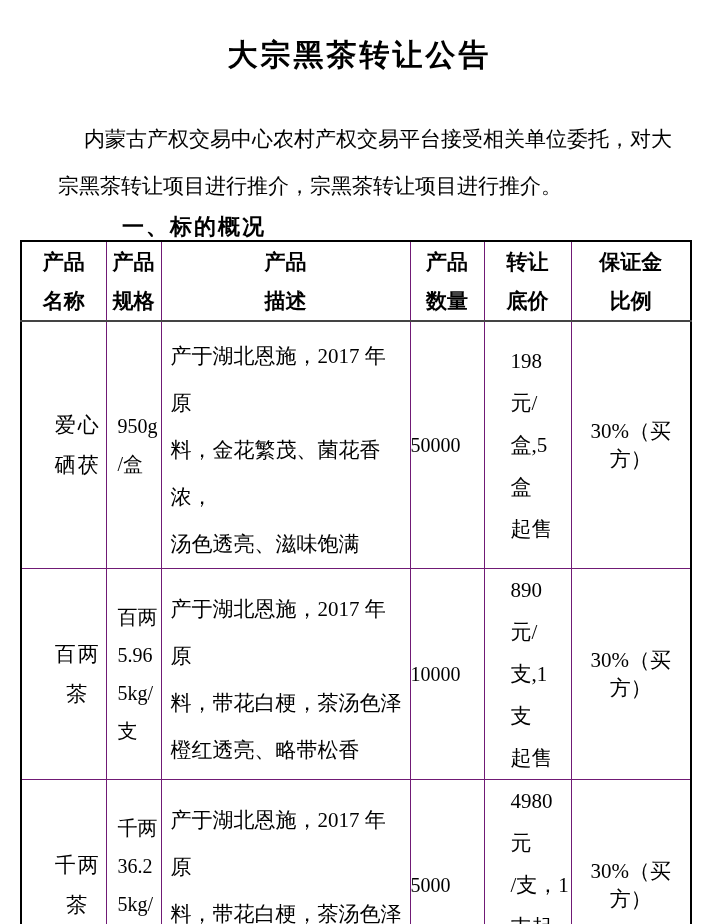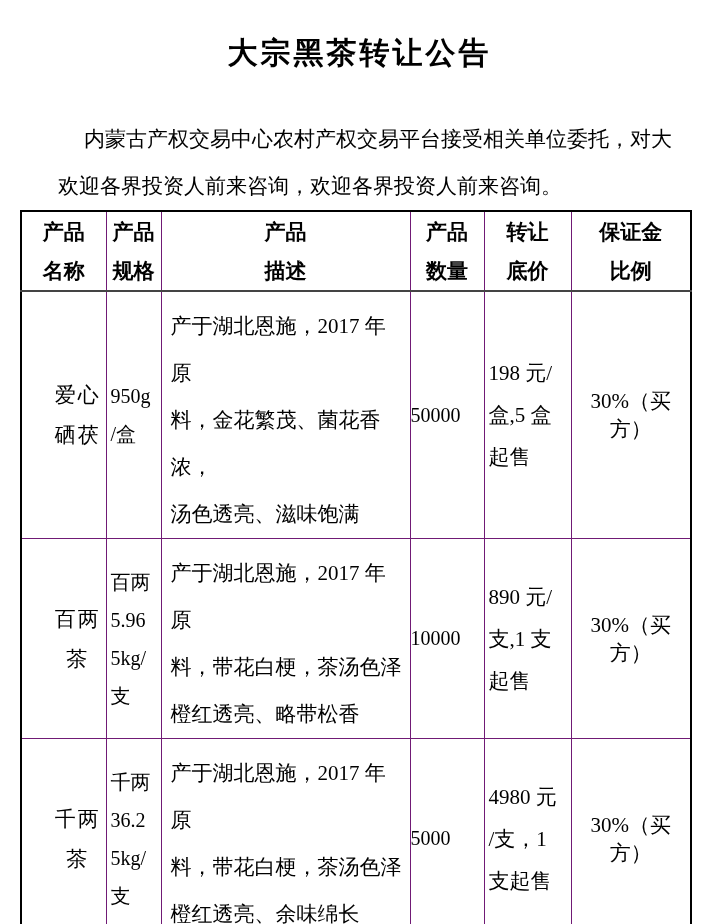--- a/index.html
+++ b/index.html
@@ -9,21 +9,21 @@
     background: #ffffff;
     color: #000000;
     overflow: hidden;
     font-family: "Liberation Serif", "DejaVu Serif", serif;
   }
   .page { width: 719px; height: 924px; position: relative; }
 
   .doc-title {
     margin: 36px 0 0 0;
     text-align: center;
-    font-family: Liberation Mono, monospace;
+    font-family: Liberation Serif, serif;
     font-weight: bold;
     font-size: 30px;
     line-height: 38px;
     letter-spacing: 3px;
   }
 
   .para {
     white-space: pre-line;
     font-size: 21px;
     margin: 0 26px 0 58px;
@@ -61,36 +61,37 @@
     text-align: center;
     line-height: 39px;
     border-bottom: 2px solid #444;
   }
   .products thead tr { height: 77px; }
   .products tbody tr.r1 { height: 145px; }
   .products tbody tr.r2 { height: 149px; }
   .products tbody tr.r3 { height: 148px; }
 
   td.c-name    { text-align: center; line-height: 40px; letter-spacing: 2px; padding-left: 28px; }
-  td.c-spec    { text-align: left; padding-left: 4px; line-height: 38px; font-size: 20px; }
+  td.c-spec    { text-align: left; padding-left: 11px; line-height: 38px; font-size: 20px; }
   td.c-desc    { text-align: left; padding: 11px 6px 0 9px; line-height: 47px; }
   td.c-qty     { text-align: left; font-size: 20px; }
-  td.c-price   { text-align: left; padding-left: 4px; line-height: 42px; }
+  td.c-price   { text-align: left; padding-left: 26px; line-height: 42px; }
   td.c-deposit { text-align: center; }
 </style>
 </head>
 <body>
 
 <div class="page">
 
   <h1 class="doc-title">大宗黑茶转让公告</h1>
 
   <p class="para intro">内蒙古产权交易中心农村产权交易平台接受相关单位委托，对大
-欢迎各界投资人前来咨询，欢迎各界投资人前来咨询。</p>
+宗黑茶转让项目进行推介，宗黑茶转让项目进行推介。</p>
 
+  <h2 class="section-heading sec1">一、标的概况</h2>
 
   <table class="products">
     <colgroup>
       <col style="width:85px">
       <col style="width:55px">
       <col style="width:249px">
       <col style="width:74px">
       <col style="width:87px">
       <col style="width:120px">
     </colgroup>

